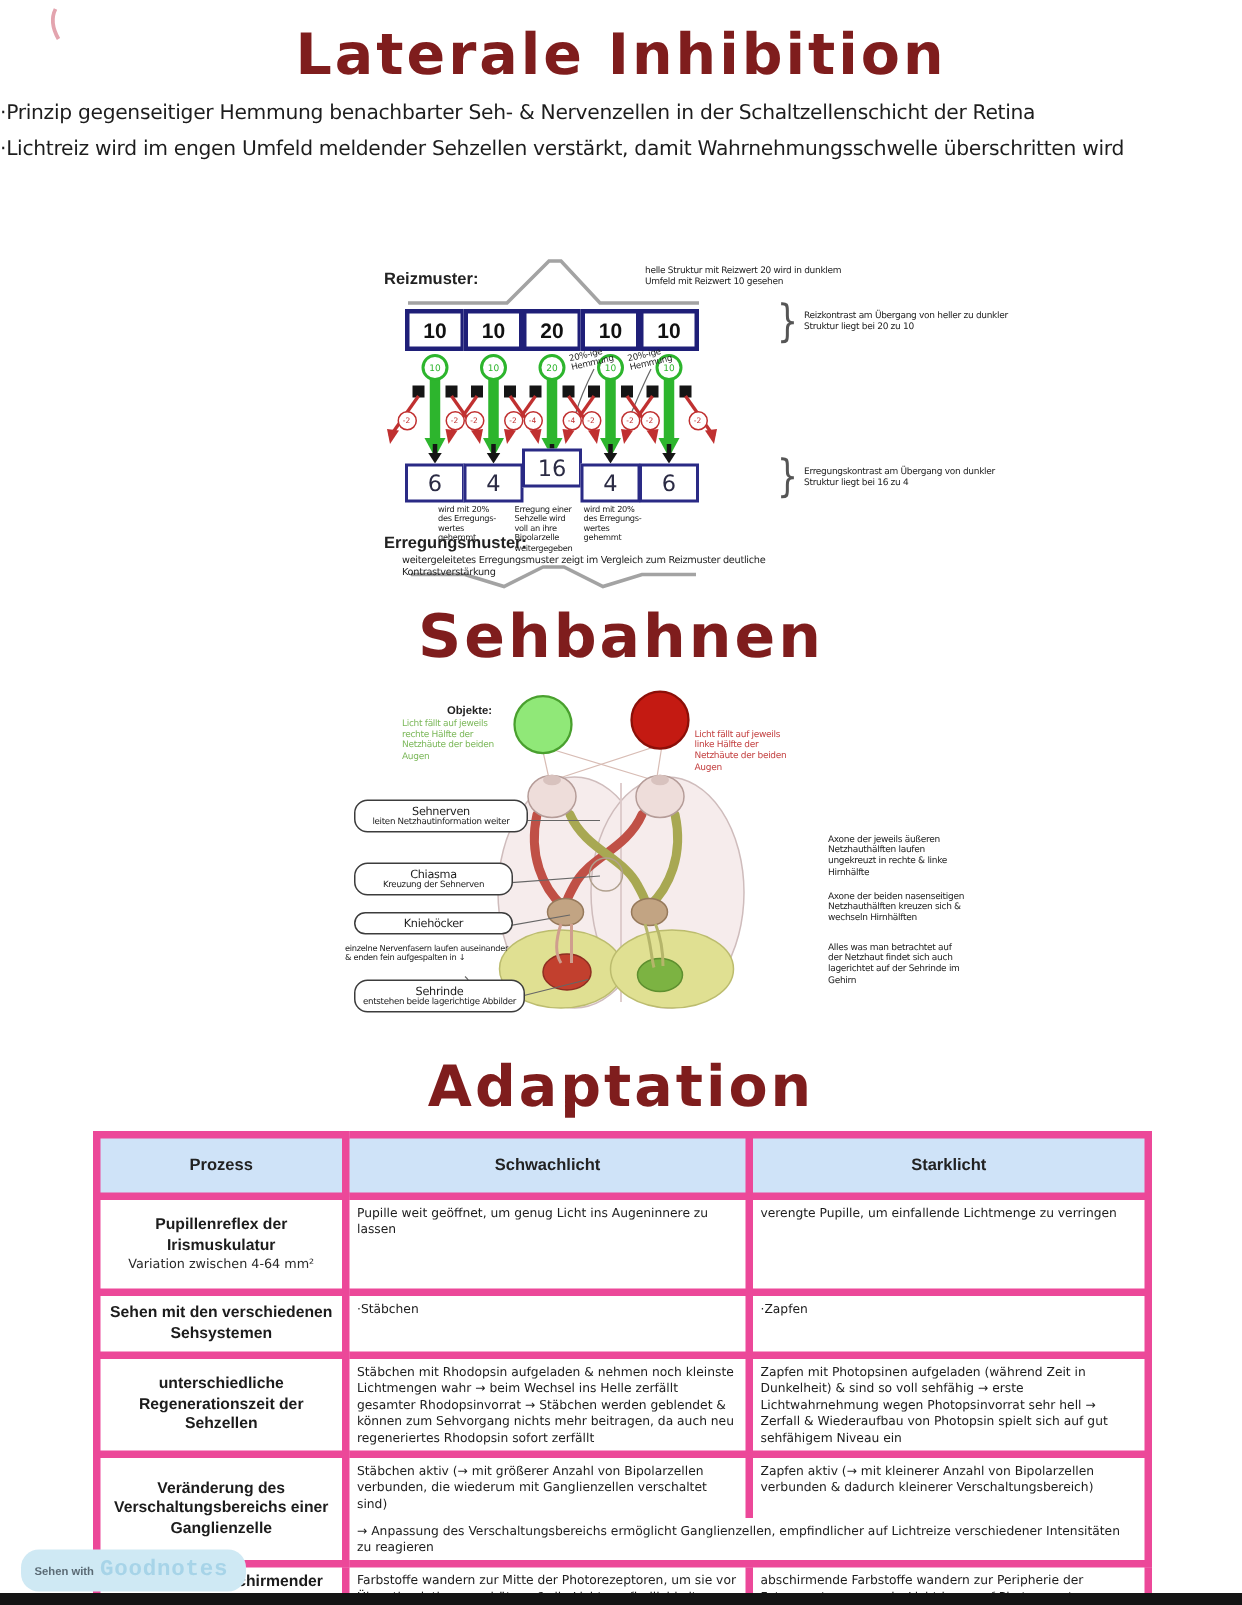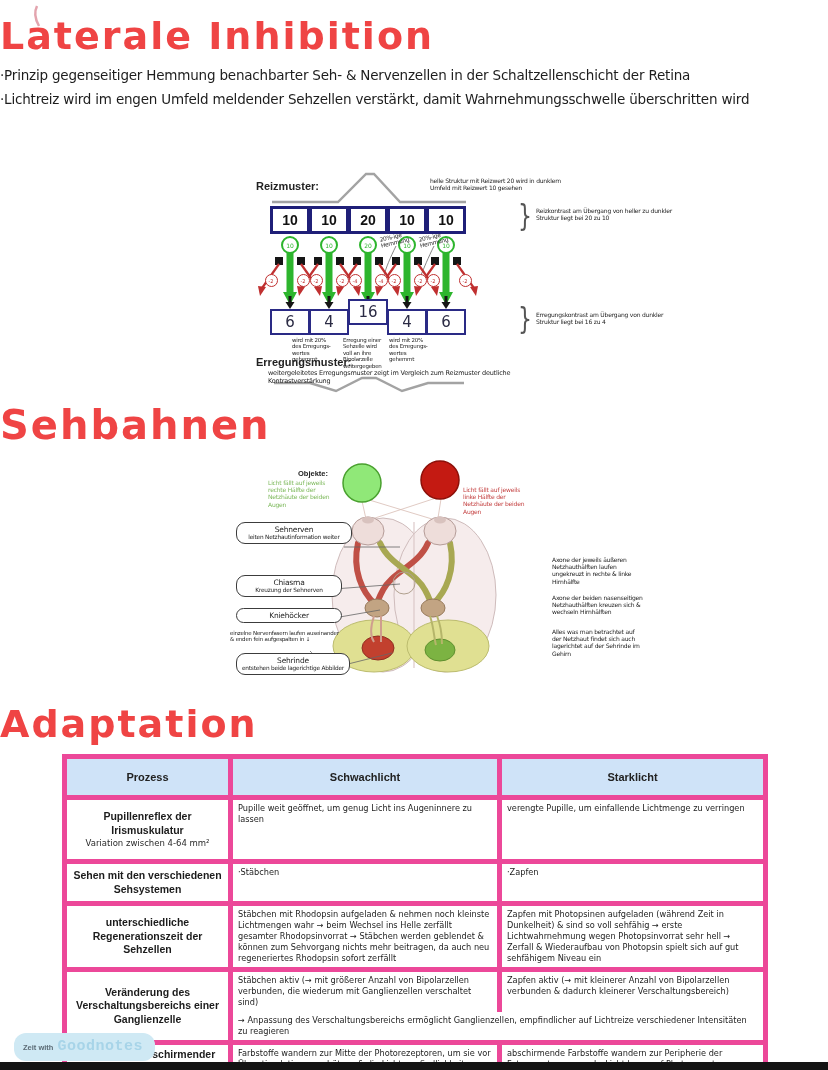--- a/index.html
+++ b/index.html
@@ -1,22 +1,22 @@
 <!DOCTYPE html>
 <html><head>
 <meta charset="utf-8">
 <style>
   html,body{margin:0;padding:0;background:#e8e8e8;}
   .page{position:relative;width:828px;height:1070px;background:#ffffff;overflow:hidden;
         font-family:"Liberation Sans",sans-serif;margin:0 auto;}
   .abs{position:absolute;}
   .hw{font-family:"DejaVu Sans",sans-serif;color:#1d1d1d;letter-spacing:-0.2px;}
   .print-b{font-family:"Liberation Sans",sans-serif;font-weight:bold;color:#222;}
-  .title{position:absolute;left:0;width:100%;
-         font-family:"DejaVu Sans",sans-serif;font-weight:bold;color:#ef4444;letter-spacing:2px;}
+  .title{position:absolute;left:0;width:100%;text-align:center;
+         font-family:"DejaVu Sans",sans-serif;font-weight:bold;color:#7f1d1d;letter-spacing:2px;}
   .t1{top:14px;font-size:38px;}
   .t2{top:402px;font-size:40px;}
   .t3{top:702px;font-size:38px;}
   .intro{position:absolute;top:64px;left:0;width:100%;font-size:13.5px;line-height:1.75;}
   .intro div{white-space:nowrap;}
 
   
   .stim-box{position:absolute;width:34px;height:22px;border:3px solid #1f1f78;background:#fff;
             display:flex;align-items:center;justify-content:center;font-weight:bold;font-size:14px;
             font-family:"Liberation Sans",sans-serif;color:#111;}
@@ -245,21 +245,21 @@
 
   <div class="abs print-b rz-label" style="left:256px;top:356px">Erregungsmuster:</div>
   <div class="abs hw" style="left:268px;top:369px;width:260px;font-size:6.5px">weitergeleitetes Erregungsmuster zeigt im Vergleich zum Reizmuster deutliche Kontrastverstärkung</div>
 
   <div class="title t2">Sehbahnen</div>
 
   <div class="abs print-b" style="left:298px;top:469px;font-size:7.5px">Objekte:</div>
   <div class="abs hw note-tiny gr-note" style="left:268px;top:479px;width:64px">Licht fällt auf jeweils rechte Hälfte der Netzhäute der beiden Augen</div>
   <div class="abs hw note-tiny rd-note" style="left:463px;top:486px;width:66px">Licht fällt auf jeweils linke Hälfte der Netzhäute der beiden Augen</div>
 
-  <div class="lbl-box hw" style="left:236px;top:522px;width:108px">
+  <div class="lbl-box hw" style="left:236px;top:533px;width:108px">
     <div class="lbl-title">Sehnerven</div>
     <div class="lbl-sub">leiten Netzhautinformation weiter</div>
   </div>
   <div class="lbl-box hw" style="left:236px;top:575px;width:98px">
     <div class="lbl-title">Chiasma</div>
     <div class="lbl-sub">Kreuzung der Sehnerven</div>
   </div>
   <div class="lbl-box hw" style="left:236px;top:608px;width:98px">
     <div class="lbl-title">Kniehöcker</div>
   </div>
@@ -315,18 +315,18 @@
     </tr>
     <tr style="height:52px">
       <td class="proc">Wanderung abschirmender Farbstoffe in der Pigmentschicht</td>
       <td class="body">Farbstoffe wandern zur Mitte der Photorezeptoren, um sie vor Überstimulation zu schützen &amp; die Lichtempfindlichkeit zu verringern</td>
       <td class="body">abschirmende Farbstoffe wandern zur Peripherie der Fotorezeptoren → mehr Licht kann auf Photorezeptoren fallen → größere Lichtempfindlichkeit</td>
     </tr>
   </tbody>
     </table>
 
   <div class="wm">
-    <span class="wm-prefix">Zeit with</span>
+    <span class="wm-prefix">Sehen with</span>
     <span class="wm-brand">Goodnotes</span>
   </div>
   <div class="bottom-bar"></div>
 
 </div>
 
 </body></html>

